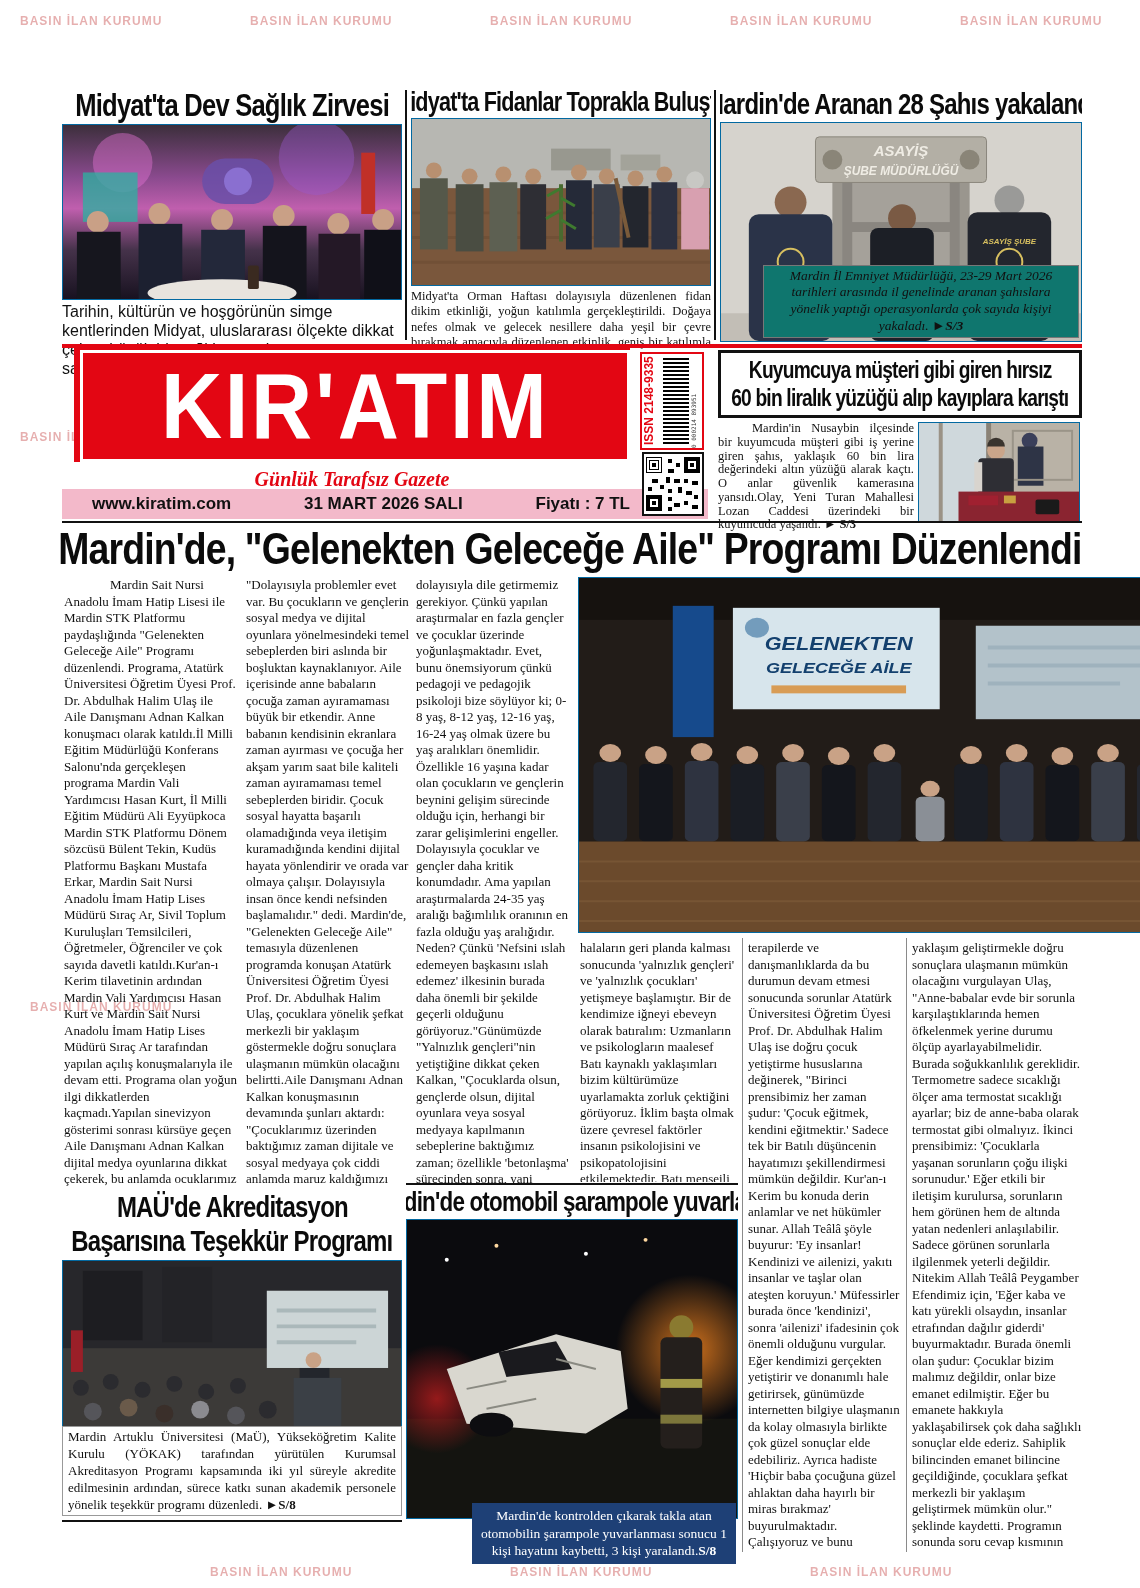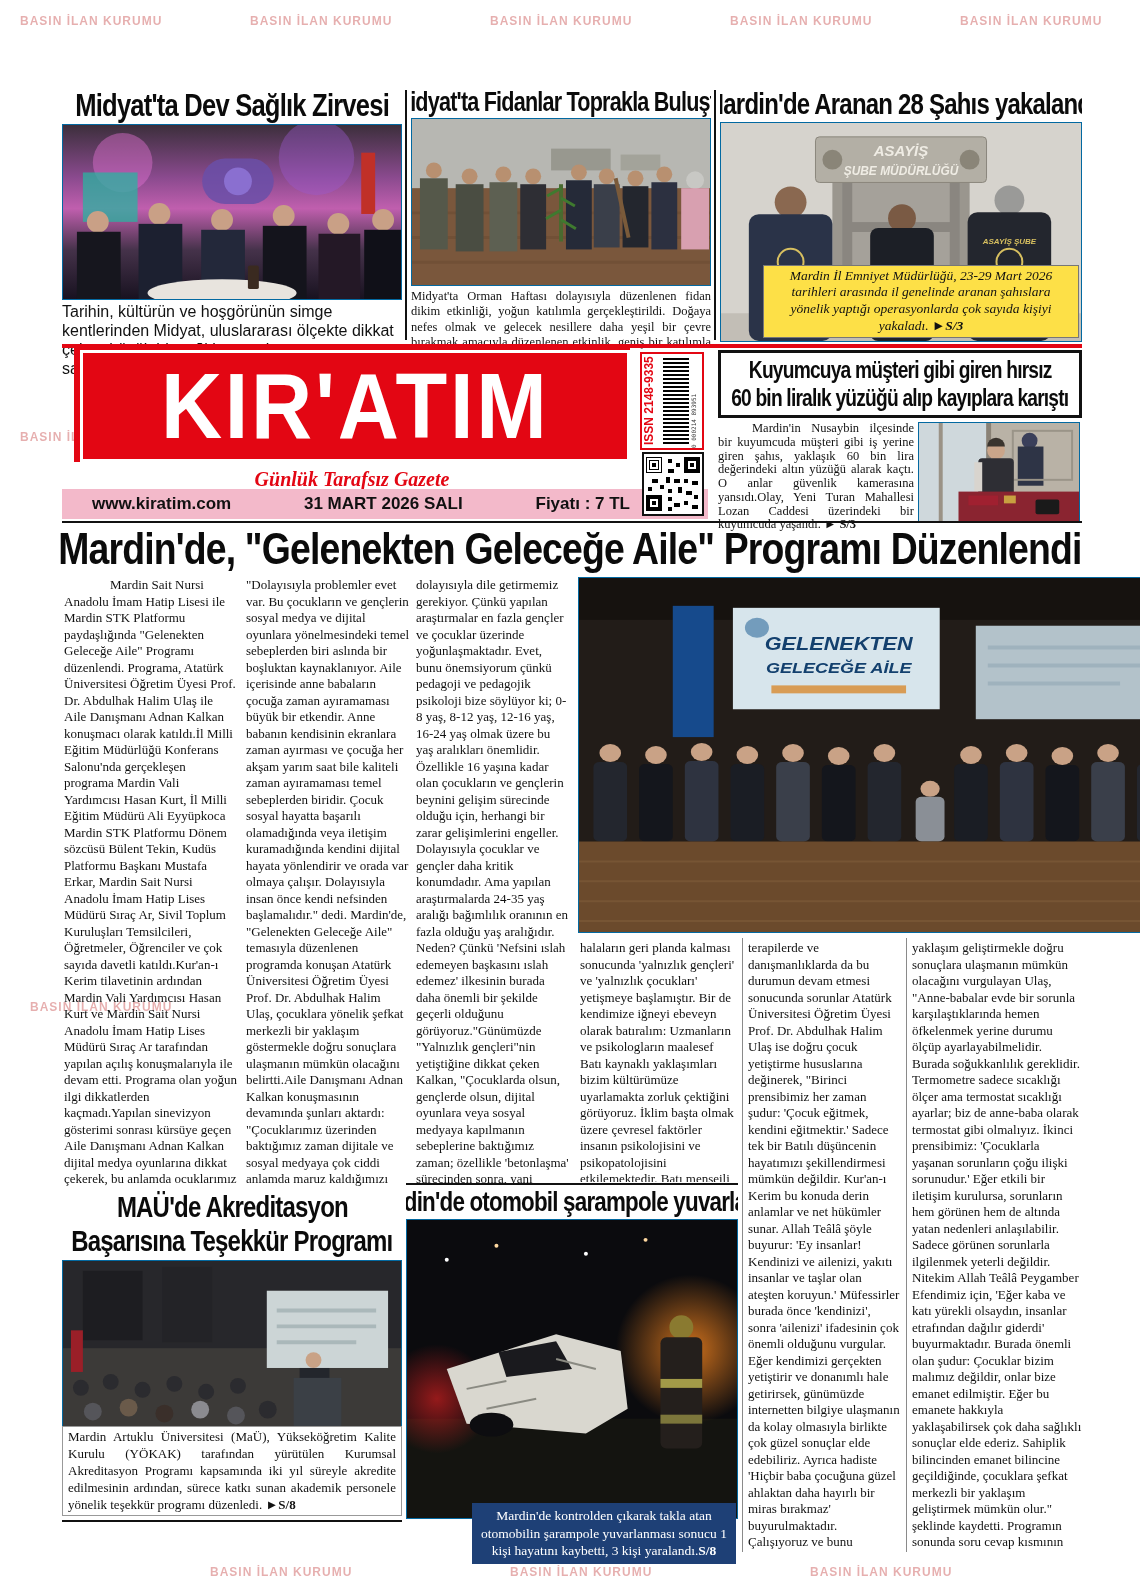--- a/index.html
+++ b/index.html
@@ -44,21 +44,21 @@
          background:repeating-linear-gradient(0deg,#000 0 2px,#fff 2px 4px);}
   .bcDigits{writing-mode:vertical-rl;transform:rotate(180deg);font-size:6px;color:#333;
             font-family:"DejaVu Sans Mono",monospace;}
   .qrBox{position:absolute;left:642px;top:452px;width:62px;height:64px;background:#fff;
          border:2px solid #111;box-sizing:border-box;z-index:5;}
   
   .kHead{border:3px solid #111;padding:3px 1px;}
   .kBody{display:flex;margin-top:4px;gap:4px;}
   .kText{width:196px;font-size:12.5px;line-height:1.1;text-align:justify;text-indent:34px;}
   
-  .overlayCap{position:absolute;background:#fde047;border:1px solid #777;
+  .overlayCap{position:absolute;background:#0f766e;border:1px solid #777;
               font-size:13.5px;line-height:1.25;text-align:center;padding:2px 19px;box-sizing:border-box;}
   .mauCap{background:#fff;border:1px solid #999;padding:2px 5px;font-size:13px;line-height:1.3;
           text-align:justify;position:relative;z-index:3;margin-top:-46px;}
   .carCap{position:absolute;left:66px;right:2px;top:284px;background:#1e4076;color:#fff;
           padding:4px 6px;font-size:13.5px;line-height:1.3;text-align:center;z-index:3;}
 </style>
 </head>
 <body>
 
 <div class="page">

